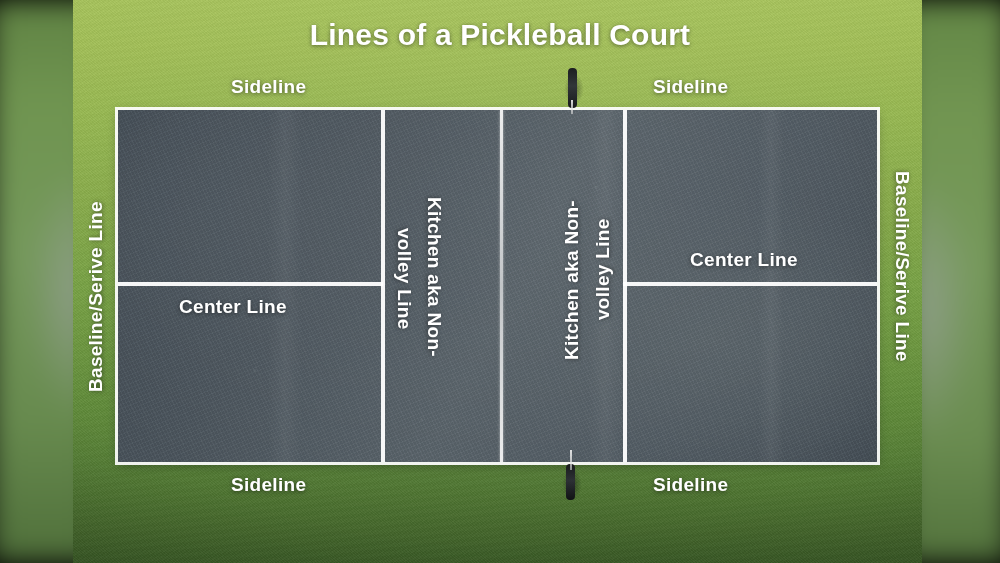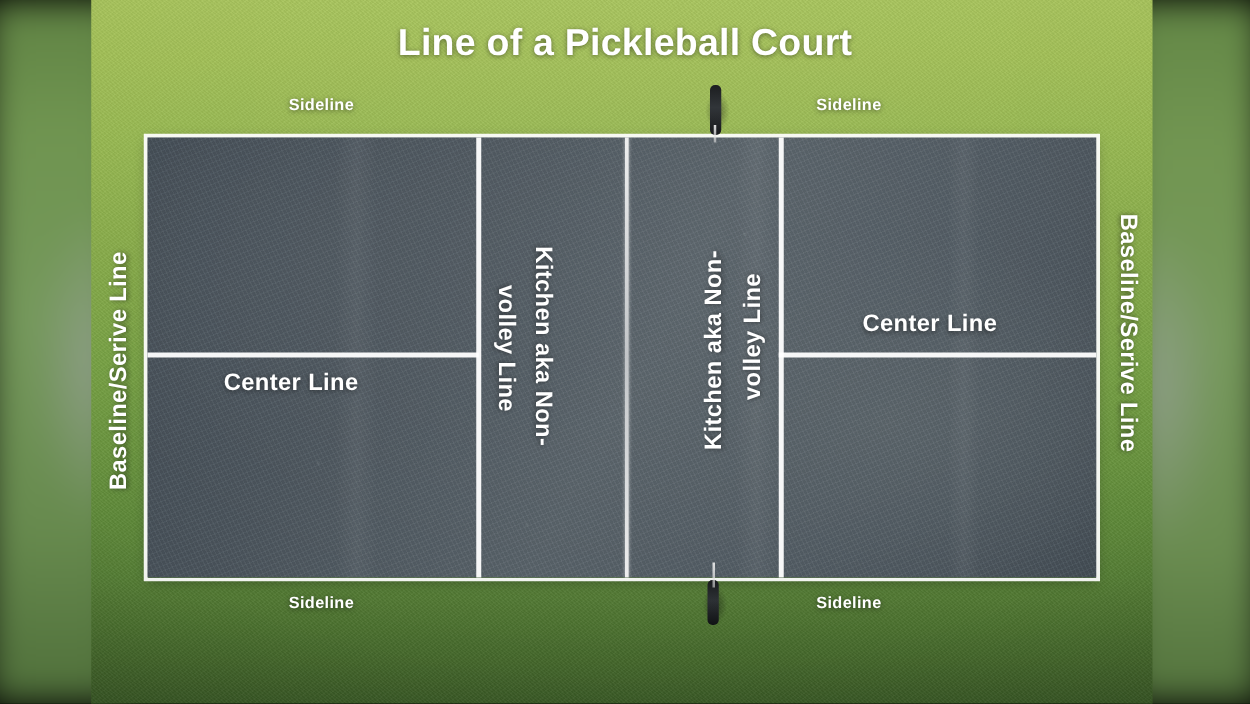--- a/index.html
+++ b/index.html
@@ -150,21 +150,21 @@
   .lbl{
     position:absolute;
     color:#ffffff;
     font-weight:bold;
     font-size:19px;
     letter-spacing:.3px;
     text-shadow:0 1px 4px rgba(0,0,0,.5);
     white-space:nowrap;
   }
 
-  .lbl.side{ font-size:13px; }
+  .lbl.side{ font-size:19px; }
 
   .rot-cw{  transform:rotate(90deg);  transform-origin:left top; }
   .rot-ccw{ transform:rotate(-90deg); transform-origin:left top; }
 </style>
 </head>
 <body>
 
 <div id="stage">
 
   <div class="letterbox left"></div>
@@ -193,21 +193,21 @@
     <div class="post post-top"></div>
     <div class="post-stem t"></div>
 
     <div class="post-shadow b"></div>
     <div class="post post-bot"></div>
     <div class="post-stem b"></div>
 
     <div class="vignette"></div>
   </div>
 
-  <div id="title">Line of a Pickleball Court</div>
+  <div id="title">Lines of a Pickleball Court</div>
 
   <div class="lbl side" style="left:231px; top:76px;">Sideline</div>
   <div class="lbl side" style="left:653px; top:76px;">Sideline</div>
 
   <div class="lbl side" style="left:231px; top:474px;">Sideline</div>
   <div class="lbl side" style="left:653px; top:474px;">Sideline</div>
 
   <div class="lbl rot-ccw" style="left:85px; top:392px;">Baseline/Serive Line</div>
 
   <div class="lbl rot-cw" style="left:913px; top:171px;">Baseline/Serive Line</div>

